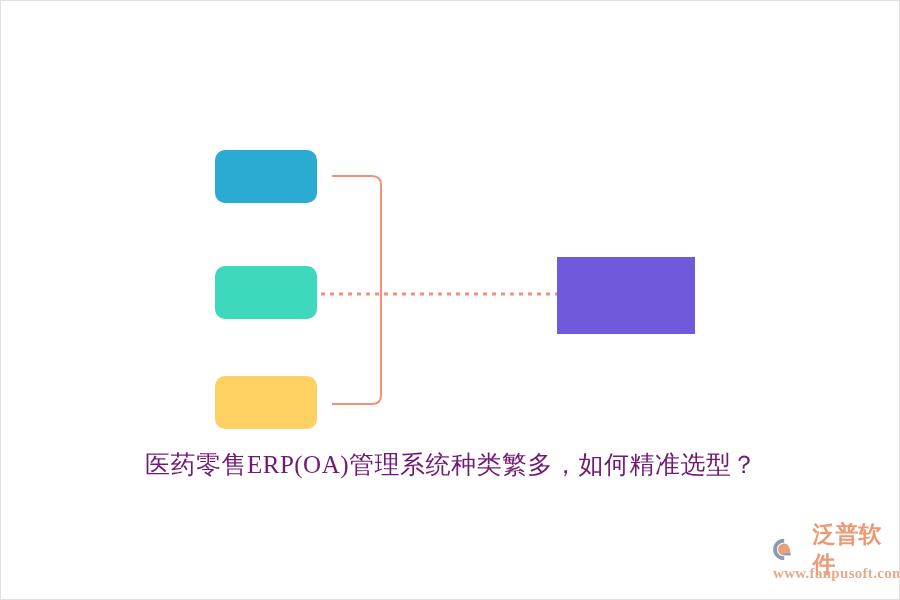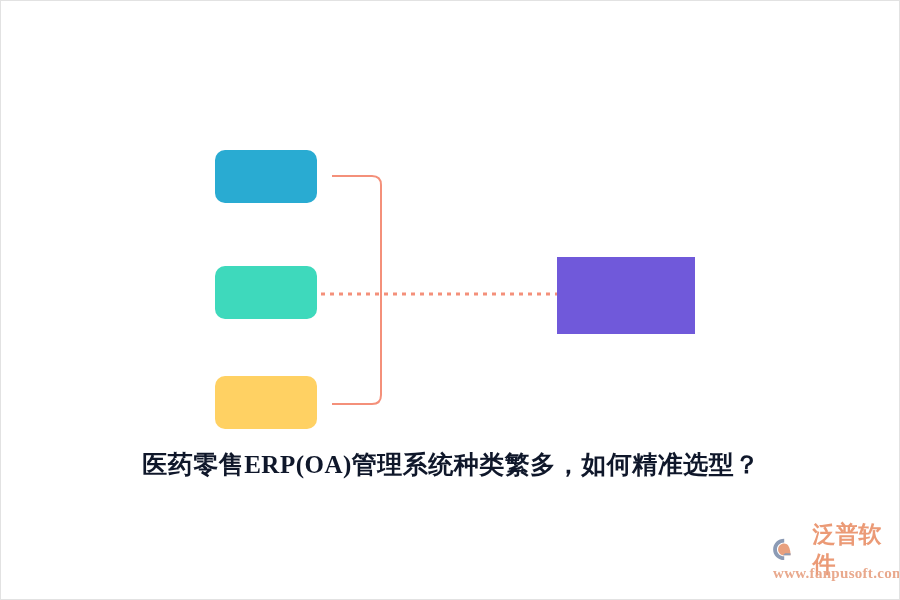--- a/index.html
+++ b/index.html
@@ -147,21 +147,21 @@
 
     <div class="node rounded" id="node-top" style="left: 214px; top: 149px; width: 102px; height: 53px; background: rgb(41, 171, 210); border-radius: 10px;"></div>
 
     <div class="node rounded" id="node-middle" style="left: 214px; top: 265px; width: 102px; height: 53px; background: rgb(62, 217, 188); border-radius: 10px;"></div>
 
     <div class="node rounded" id="node-bottom" style="left: 214px; top: 375px; width: 102px; height: 53px; background: rgb(255, 209, 99); border-radius: 10px;"></div>
 
     <div class="node" id="node-right" style="left: 556px; top: 256px; width: 138px; height: 77px; background: rgb(112, 89, 218); border-radius: 0px;"></div>
   </div>
 
-  <div id="caption" style="color: #0f172a; font-weight: bold;">医药零售ERP(OA)管理系统种类繁多，如何精准选型？</div>
+  <div id="caption" style="color: #701a75;">医药零售ERP(OA)管理系统种类繁多，如何精准选型？</div>
 
   <div id="watermark">
     <div id="logo-row">
       <svg id="logo-mark" viewBox="0 0 30 30" xmlns="http://www.w3.org/2000/svg">
 
         <path d="M15.5 3 C8.2 3 2.5 8.6 2.5 15.5 C2.5 22.4 8.2 28 15.5 28
                  L15.5 23.6 C10.7 23.6 7 20.0 7 15.5 C7 11.0 10.7 7.4 15.5 7.4 Z" fill="#8c9bb5"></path>
 
         <path d="M15.5 8.6 C11.5 8.6 8.3 11.7 8.3 15.5 C8.3 19.3 11.5 22.4 15.5 22.4
                  L22.9 22.4 C22.9 22.4 23.2 8.6 15.5 8.6 Z" fill="#e8a07e"></path>

